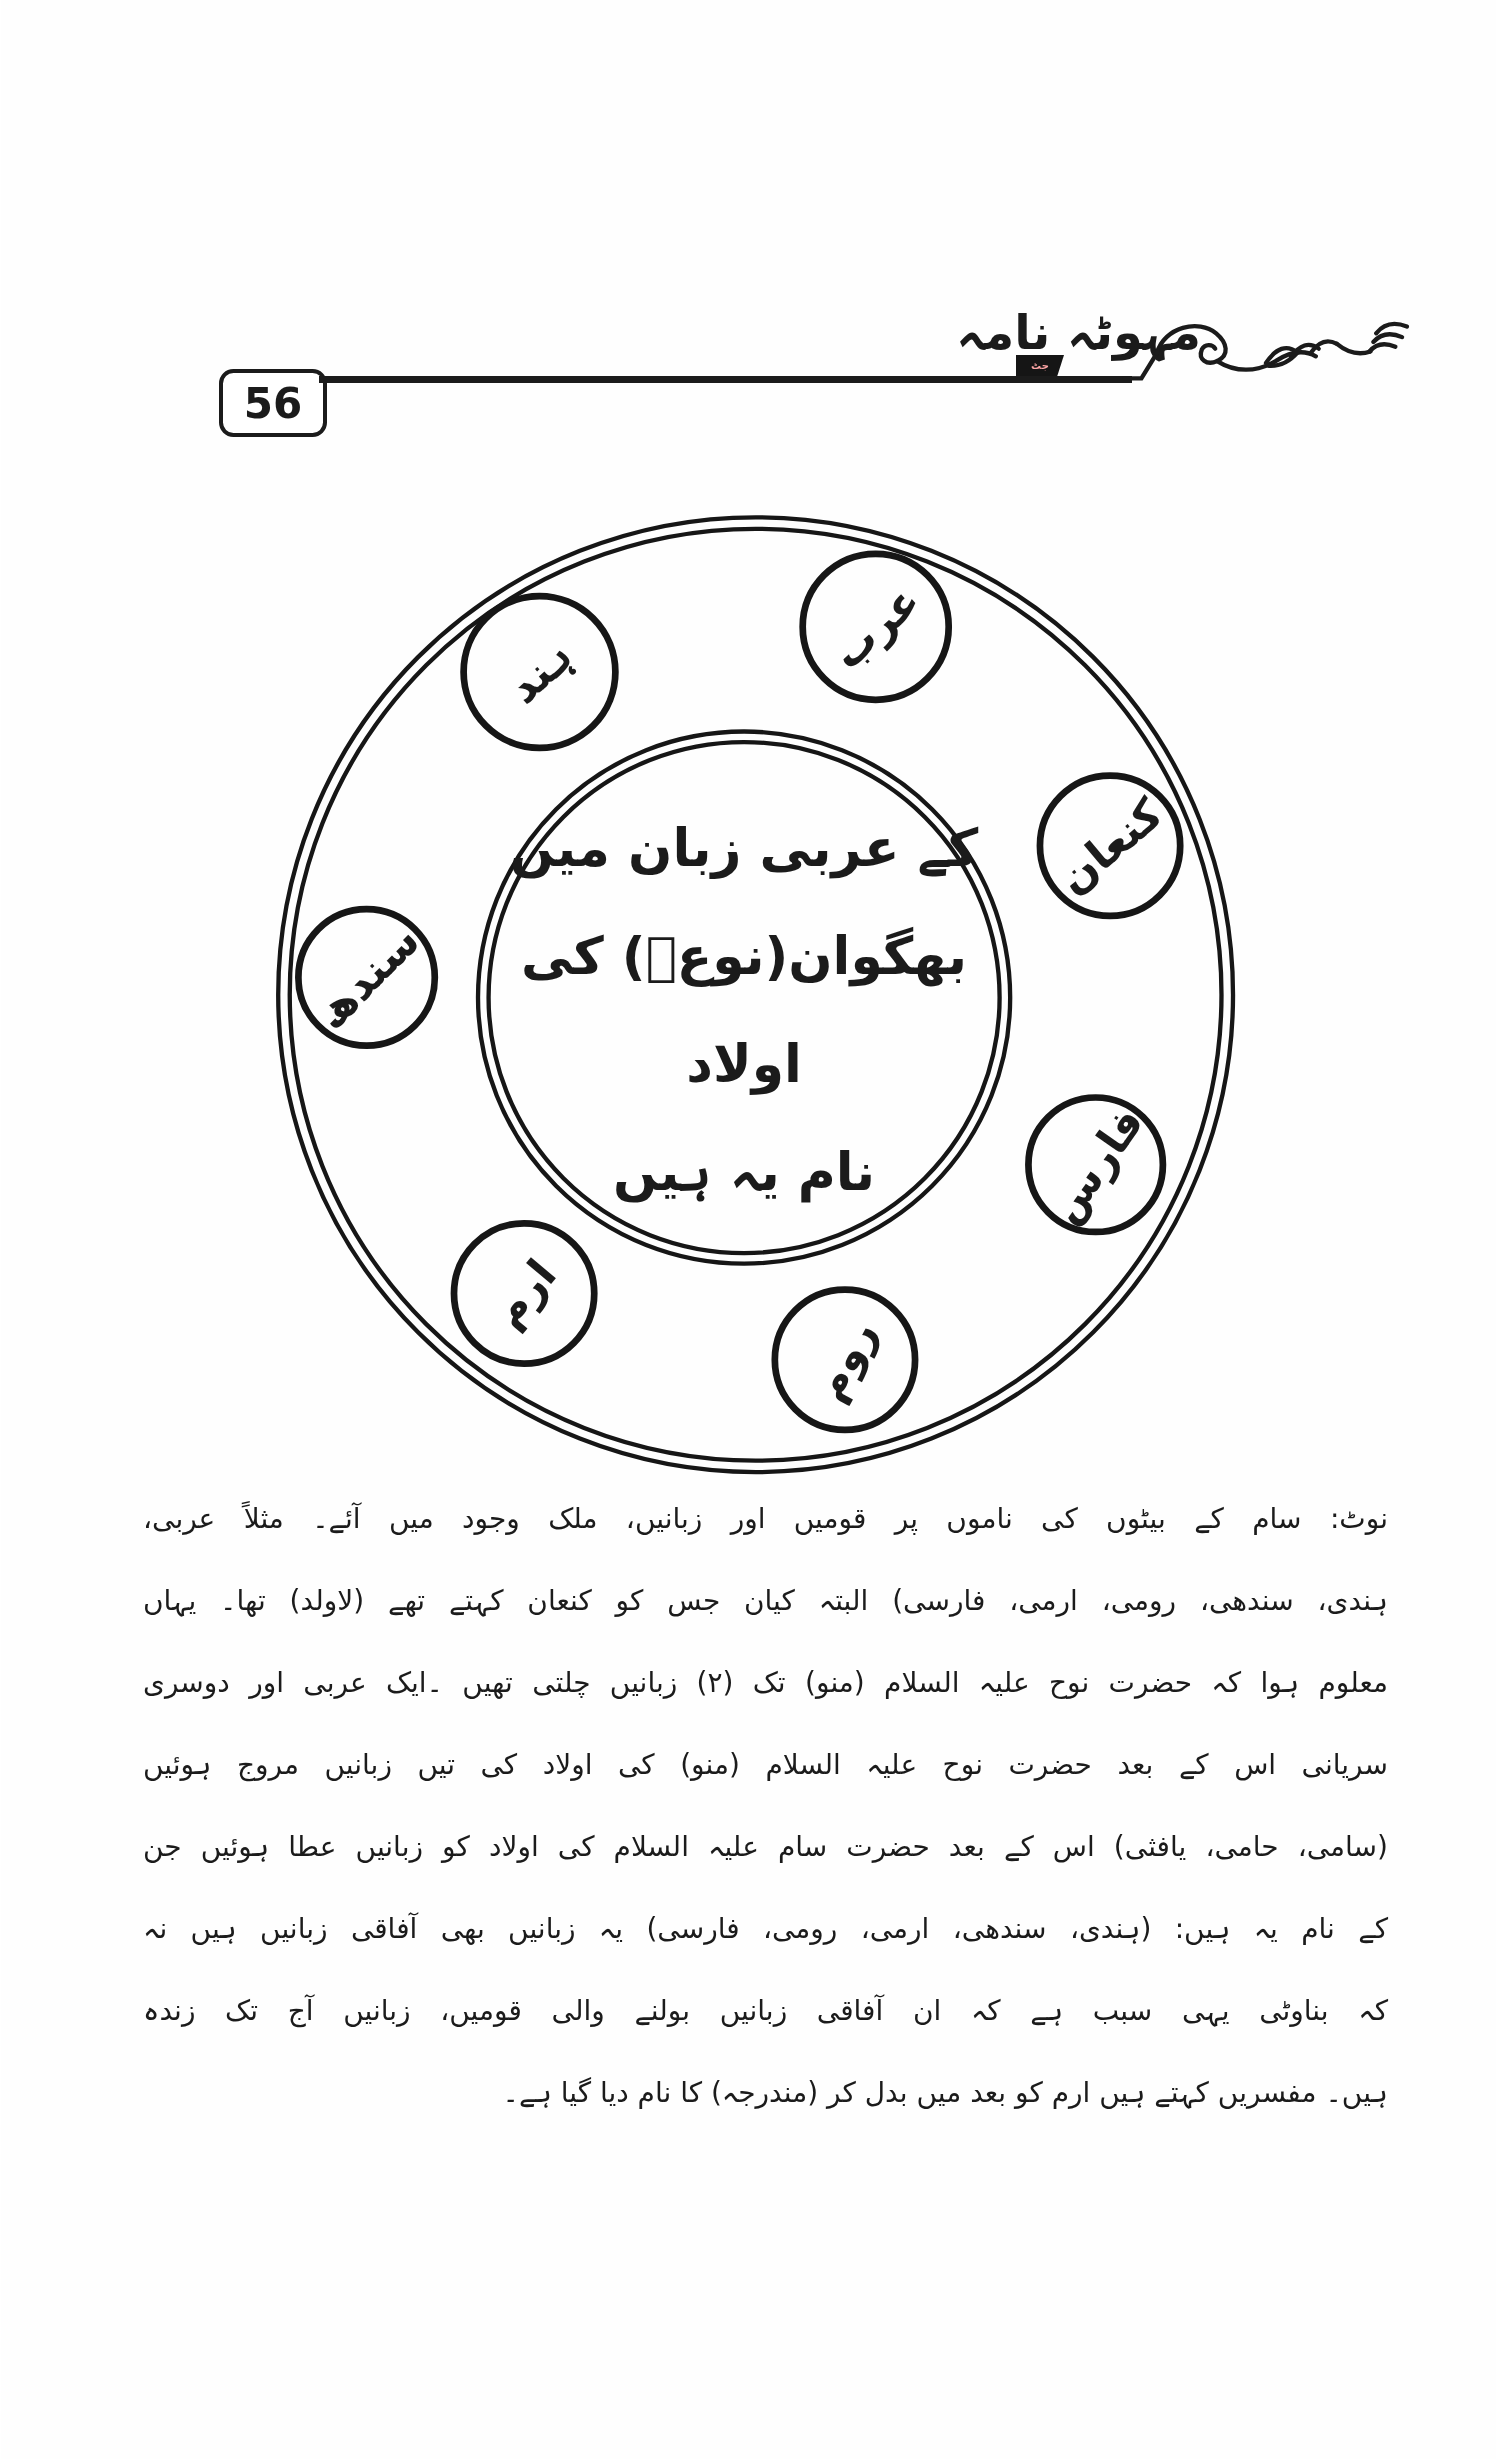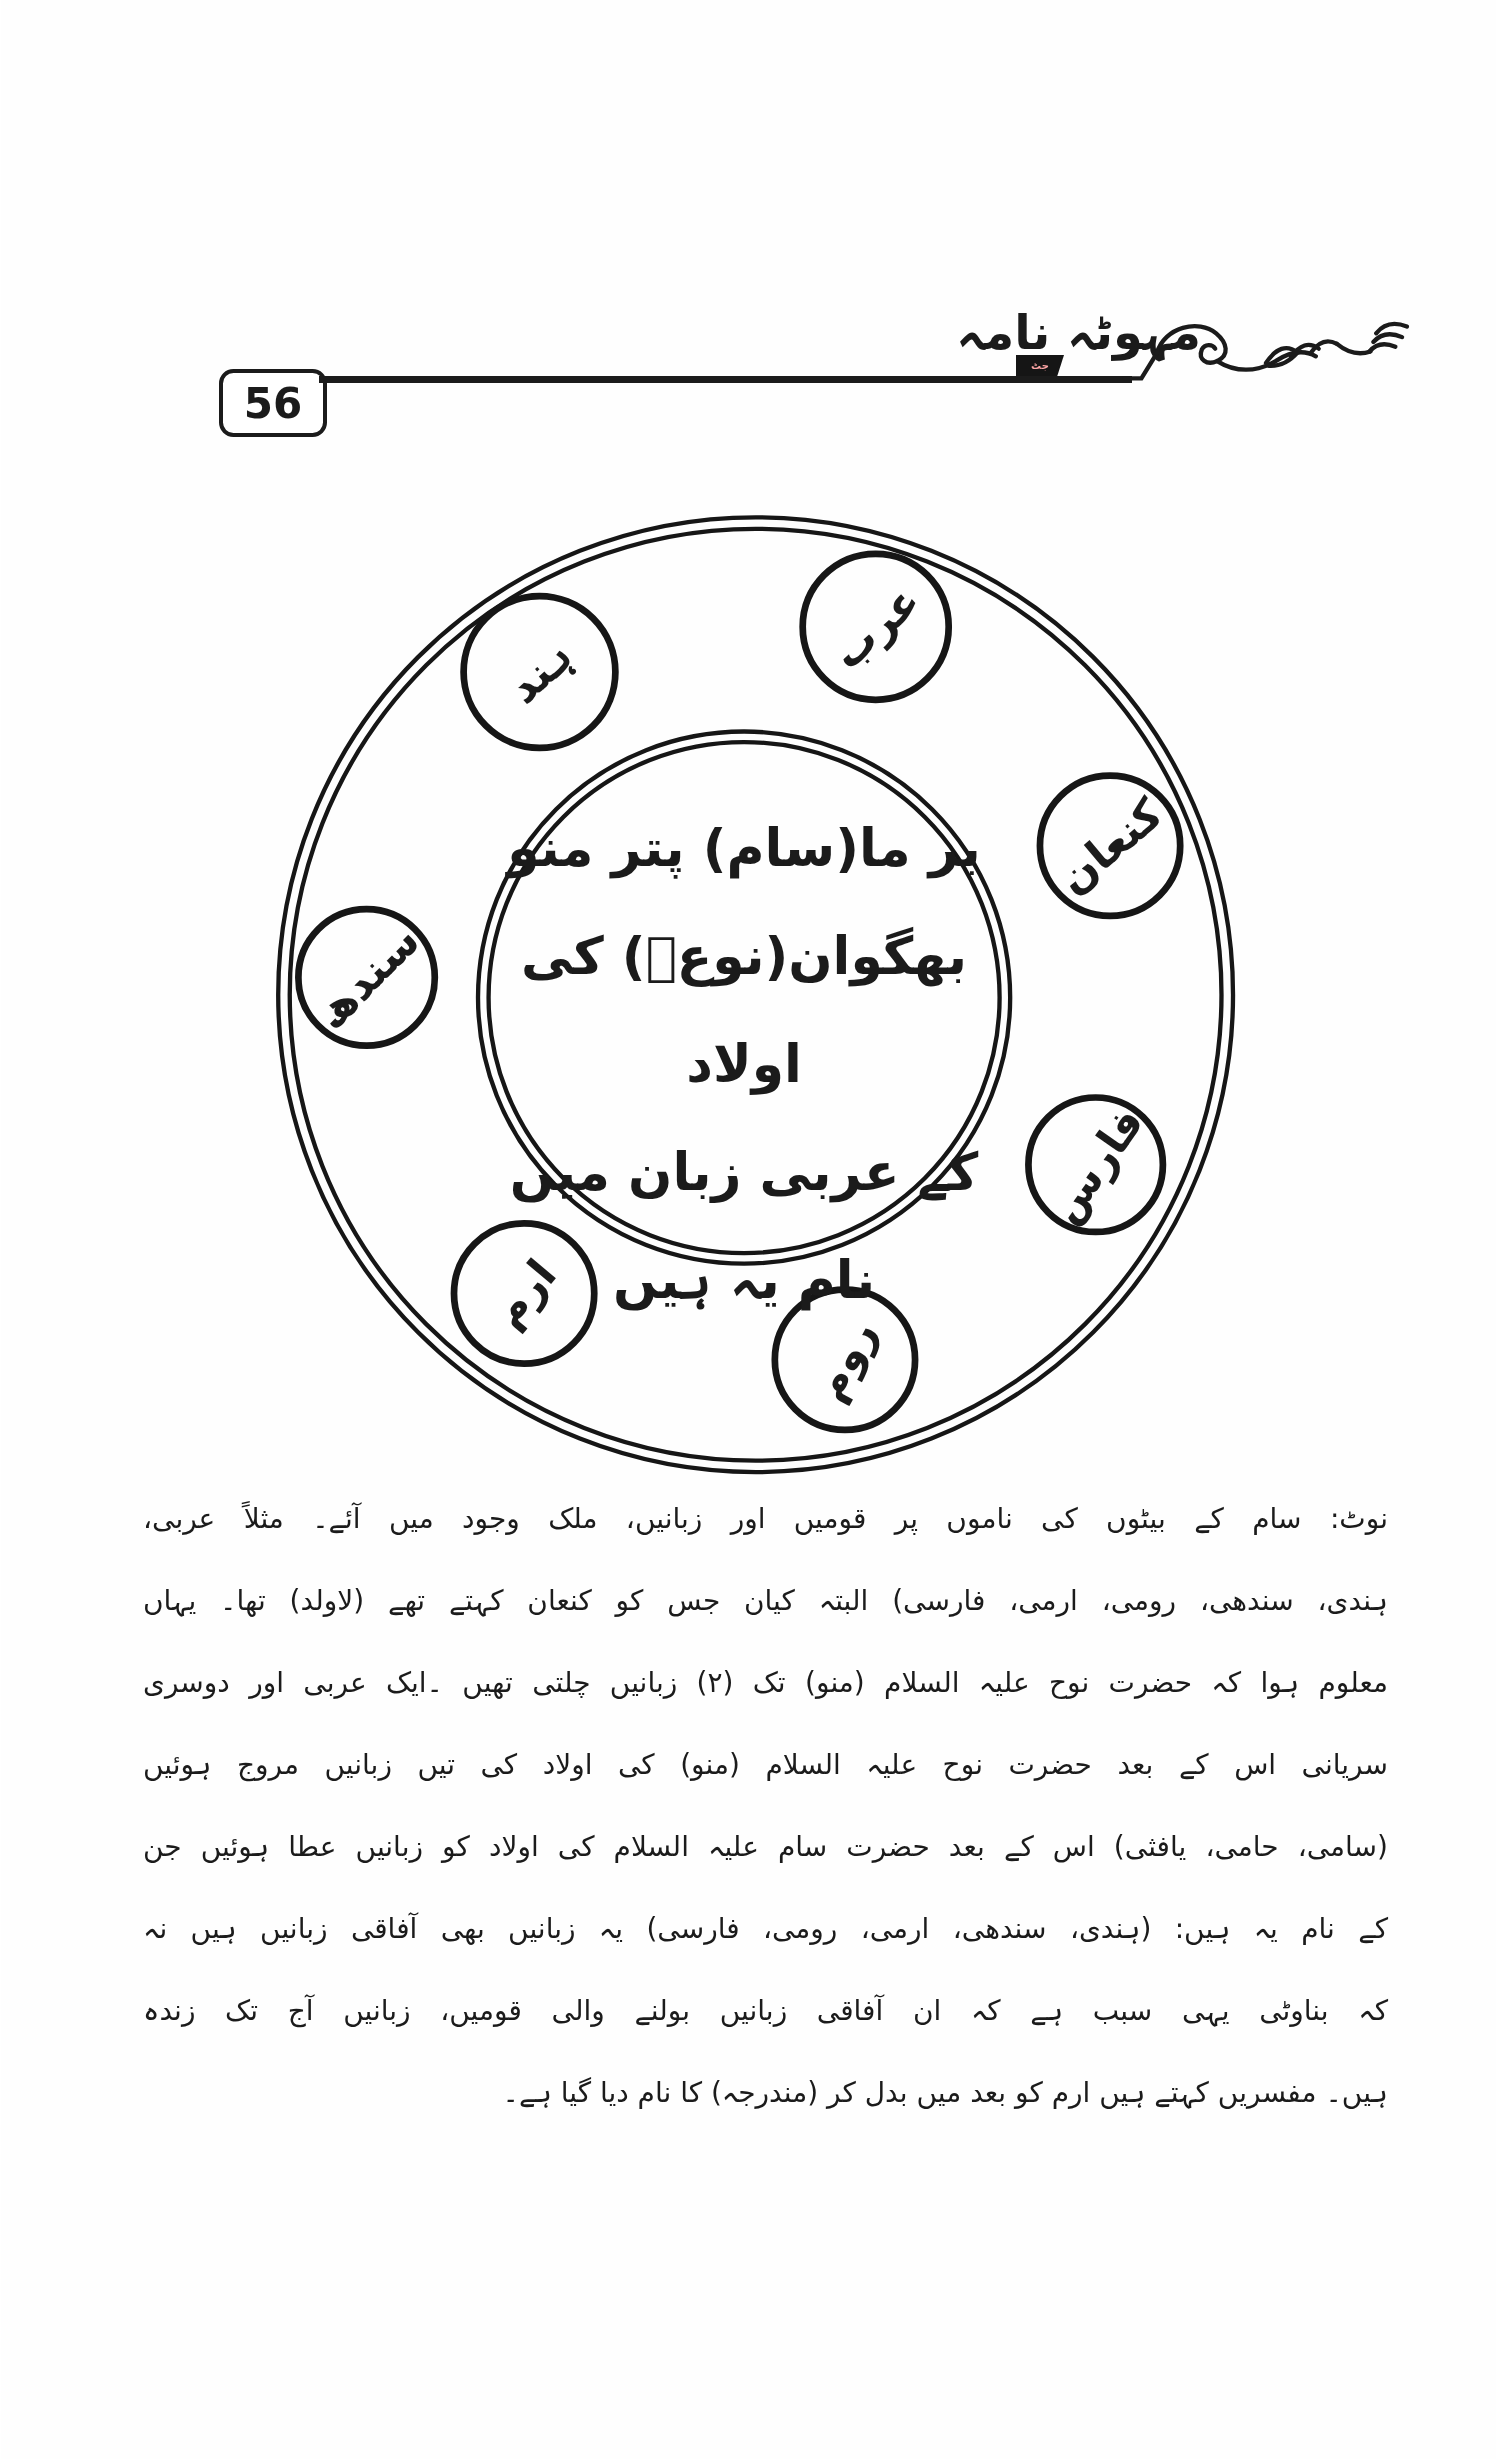--- a/index.html
+++ b/index.html
@@ -108,23 +108,22 @@
       <circle cx="642" cy="134" r="76" stroke-width="7" fill="#fefefe"></circle>
       <circle cx="292" cy="181" r="79" stroke-width="7" fill="#fefefe"></circle>
       <circle cx="886" cy="362" r="73" stroke-width="7" fill="#fefefe"></circle>
       <circle cx="112" cy="499" r="71" stroke-width="7" fill="#fefefe"></circle>
       <circle cx="871" cy="694" r="70" stroke-width="7" fill="#fefefe"></circle>
       <circle cx="276" cy="828" r="73" stroke-width="7" fill="#fefefe"></circle>
       <circle cx="610" cy="897" r="73" stroke-width="7" fill="#fefefe"></circle>
     </svg>
 
     <div class="center-text">
-      <div>بر ما(سام) پتر منو</div>
+      <div>کے عربی زبان میں</div>
       <div>بھگوان(نوعؑ) کی اولاد</div>
-      <div>کے عربی زبان میں</div>
       <div>نام یہ ہیں</div>
     </div>
 
     <div class="sat sat-arab">عرب</div>
     <div class="sat sat-hind">ہند</div>
     <div class="sat sat-kanaan">کنعان</div>
     <div class="sat sat-sindh">سندھ</div>
     <div class="sat sat-faris">فارس</div>
     <div class="sat sat-iram">ارم</div>
     <div class="sat sat-rome">روم</div>

